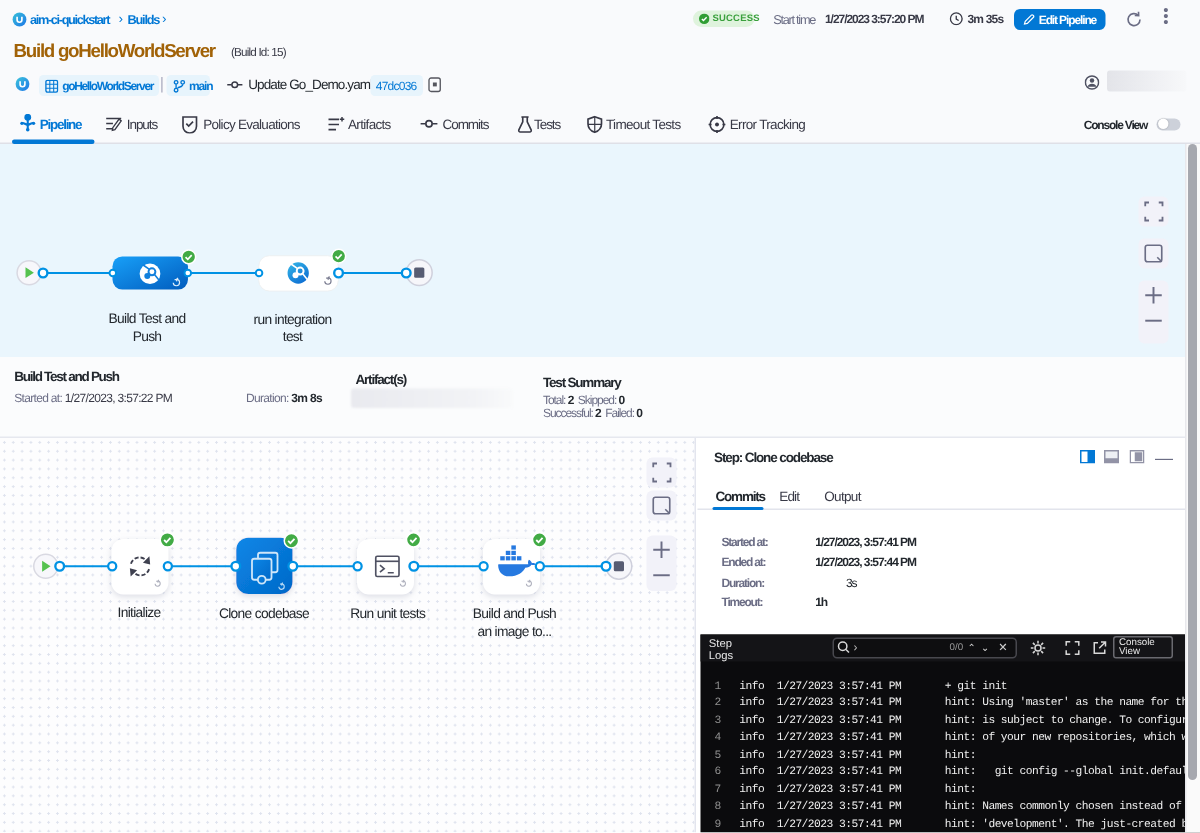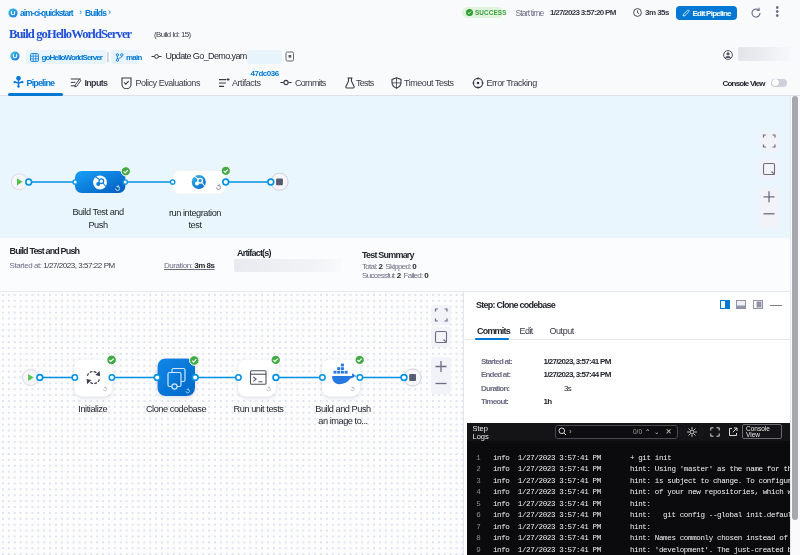--- a/index.html
+++ b/index.html
@@ -48,21 +48,21 @@
   <path d="M1 7 l0.5 -1.8 L5.6 1.1 a0.7 0.7 0 0 1 1 0 l0.4 0.4 a0.7 0.7 0 0 1 0 1 L2.9 6.6 Z" fill="none" stroke="#fff" stroke-width="0.8"></path>
 </svg>
 <div class="abs" style="left:692.5px;top:8.5px;font-size:8px;letter-spacing:-0.75px;font-weight:bold;color:#fff;">Edit Pipeline</div>
 
 <svg class="abs" style="left:750px;top:7px;" width="12" height="12" viewBox="0 0 12 12">
   <path d="M10 6 a4 4 0 1 1 -1.2 -2.8" fill="none" stroke="#6b6d85" stroke-width="1.1"></path>
   <path d="M9 0.8 L9.1 3.4 L6.5 3.3" fill="none" stroke="#6b6d85" stroke-width="1.1"></path>
 </svg>
 <div class="abs" style="left:775.5px;top:6px;color:#6b6d85;font-size:10px;line-height:4px;">•<br>•<br>•</div>
 
-<div class="abs" style="left:9px;top:26.5px;font-size:12.5px;letter-spacing:-0.85px;font-weight:bold;color:#1d4ed8;font-family:Liberation Serif, serif;">Build goHelloWorldServer</div>
+<div class="abs" style="left:9px;top:26.5px;font-size:12.5px;letter-spacing:-0.85px;font-weight:bold;color:#a16207;">Build goHelloWorldServer</div>
 <div class="abs" style="left:154px;top:29.5px;font-size:7.8px;letter-spacing:-0.55px;color:#383946;">(Build Id: 15)</div>
 
 <svg class="abs" style="left:10px;top:51px;" width="10" height="10" viewBox="0 0 10 10">
   <defs>
       <linearGradient id="bc2" x1="0" y1="0" x2="1" y2="1">
     <stop offset="0" stop-color="#3ec6dc"></stop>
         <stop offset="1" stop-color="#1d76e8"></stop>
       </linearGradient>
     </defs>
   <circle cx="5" cy="5" r="4.6" fill="url(#bc2)"></circle>
@@ -83,21 +83,21 @@
   <path d="M2.4 3.1 v2.8 M6.8 3.1 c0 2 -2 1.6 -3.4 2.6" fill="none" stroke="#0278d5" stroke-width="0.9"></path>
 </svg>
 <div class="abs" style="left:126px;top:52.5px;font-size:8px;letter-spacing:-0.75px;font-weight:bold;color:#0278d5;">main</div>
 
 <svg class="abs" style="left:151px;top:52px;" width="11" height="9" viewBox="0 0 11 9">
   <circle cx="5.5" cy="4.5" r="1.9" fill="none" stroke="#383946" stroke-width="1"></circle>
   <path d="M0.5 4.5 h3 M7.6 4.5 h3" stroke="#383946" stroke-width="1"></path>
 </svg>
 <div class="abs" style="left:165.5px;top:51px;font-size:9px;letter-spacing:-0.6px;color:#22272d;">Update Go_Demo.yaml</div>
 <div class="abs" style="left:246.5px;top:50px;width:35.5px;height:13.5px;background:#e7f4fc;border-radius:3px;"></div>
-<div class="abs" style="left:250.5px;top:52.5px;font-size:8px;letter-spacing:-0.5px;font-weight:bold;color:#0278d5;margin-top:16px;">47dc036</div>
+<div class="abs" style="left:250.5px;top:52.5px;font-size:8px;letter-spacing:-0.5px;font-weight:normal;color:#0278d5;">47dc036</div>
 <svg class="abs" style="left:285px;top:51px;" width="10" height="11" viewBox="0 0 10 11">
   <rect x="1" y="1" width="7.5" height="9" rx="1.4" fill="none" stroke="#55565e" stroke-width="0.9"></rect>
   <rect x="3.6" y="4" width="2.6" height="2.6" fill="#55565e"></rect>
 </svg>
 
 <svg class="abs" style="left:723px;top:49.5px;" width="10" height="10" viewBox="0 0 10 10">
   <circle cx="5" cy="5" r="4.4" fill="none" stroke="#4f5162" stroke-width="1"></circle>
   <circle cx="5" cy="3.7" r="1.5" fill="#4f5162"></circle>
   <path d="M1.9 7.9 a3.4 3.4 0 0 1 6.2 0" fill="#4f5162"></path>
 </svg>
@@ -115,21 +115,21 @@
   </g>
 </svg>
 <div class="abs" style="left:26.5px;top:78px;font-size:9px;letter-spacing:-0.85px;font-weight:bold;color:#0278d5;">Pipeline</div>
 
 <svg class="abs" style="left:70px;top:77px;" width="12" height="11" viewBox="0 0 12 11">
   <g stroke="#383946" stroke-width="1" fill="none">
     <path d="M0.8 2 h10 M0.8 5.4 h4.5 M0.8 8.8 h4.5"></path>
     <path d="M10.8 3.6 L6.6 9.4 l-1.7 0.5 l0.3 -1.8 L9.4 2.4 Z" stroke-width="0.9"></path>
   </g>
 </svg>
-<div class="abs" style="left:84.5px;top:78px;font-size:9px;letter-spacing:-0.7px;font-weight:700;color:#383946;">Inputs</div>
+<div class="abs" style="left:84.5px;top:78px;font-size:9px;letter-spacing:-0.7px;font-weight:400;color:#383946;">Inputs</div>
 
 <svg class="abs" style="left:121px;top:76.5px;" width="11" height="12" viewBox="0 0 11 12">
   <path d="M1 1 h9 v6.2 a4.5 4.5 0 0 1 -9 0 Z" fill="none" stroke="#383946" stroke-width="1.1"></path>
   <path d="M3.2 5.4 l1.6 1.7 l2.9 -3" fill="none" stroke="#383946" stroke-width="1.1"></path>
 </svg>
 <div class="abs" style="left:135.5px;top:78px;font-size:9px;letter-spacing:-0.48px;font-weight:500;color:#383946;">Policy Evaluations</div>
 
 <svg class="abs" style="left:218px;top:76.5px;" width="12" height="12" viewBox="0 0 12 12">
   <g stroke="#383946" stroke-width="1.1" fill="none">
     <path d="M1 2.6 h7 M1 6 h7 M1 9.4 h5"></path>
@@ -237,21 +237,21 @@
     <path d="M771.5 75.5 l3 3" stroke="#6b6d85" stroke-width="1.1"></path>
     <rect x="759" y="91" width="20" height="42" rx="4" fill="#f2f2f9"></rect>
     <path d="M763.5 100.8 h11 M769 95.3 v11" stroke="#6b6d85" stroke-width="1.3"></path>
     <path d="M763.5 117.8 h11" stroke="#6b6d85" stroke-width="1.3"></path>
   </g>
 </svg>
 
 <div class="abs" style="left:0;top:238px;width:800px;height:54px;background:#fbfcfd;border-bottom:1px solid #e6e8ef;"></div>
 <div class="abs" style="left:9.5px;top:246px;font-size:9px;letter-spacing:-0.85px;font-weight:bold;color:#22272d;">Build Test and Push</div>
 <div class="abs" style="left:9.5px;top:261px;font-size:8px;letter-spacing:-0.45px;color:#6b6d85;">Started at: <span style="color:#383946;">1/27/2023, 3:57:22 PM</span></div>
-<div class="abs" style="left:164px;top:261px;font-size:8px;letter-spacing:-0.45px;color:#6b6d85;text-decoration:underline;">Duration: <b style="color:#22272d;">3m 8s</b></div>
+<div class="abs" style="left:164px;top:261px;font-size:8px;letter-spacing:-0.45px;color:#6b6d85;">Duration: <b style="color:#22272d;">3m 8s</b></div>
 <div class="abs" style="left:237px;top:248px;font-size:9px;letter-spacing:-0.8px;font-weight:bold;color:#22272d;">Artifact(s)</div>
 <div class="abs" style="left:234px;top:259px;width:108px;height:13px;background:linear-gradient(90deg,#e9eaef,#f2f3f6 75%,#f9fafb);border-radius:2px;filter:blur(0.6px);"></div>
 <div class="abs" style="left:362px;top:250px;font-size:9px;letter-spacing:-0.8px;font-weight:bold;color:#22272d;">Test Summary</div>
 <div class="abs" style="left:362px;top:261.5px;font-size:8px;letter-spacing:-0.7px;color:#6b6d85;">Total: <b style="color:#22272d;">2</b>&nbsp;&nbsp;Skipped: <b style="color:#22272d;">0</b></div>
 <div class="abs" style="left:362px;top:270.5px;font-size:8px;letter-spacing:-0.7px;color:#6b6d85;text-align:right;">Successful: <b style="color:#22272d;">2</b>&nbsp;&nbsp;Failed: <b style="color:#22272d;">0</b></div>
 
 <div class="abs" style="left:0;top:292px;width:464px;height:263px;background:#fdfdfe;background-image:radial-gradient(circle, #dfe3ee 0.7px, transparent 0.8px);background-size:5.9px 5.9px;border-right:1px solid #e3e5ee;"></div>
 
 <svg class="abs" style="left:0;top:292px;" width="464" height="263" viewBox="0 0 464 263">
   <defs>

